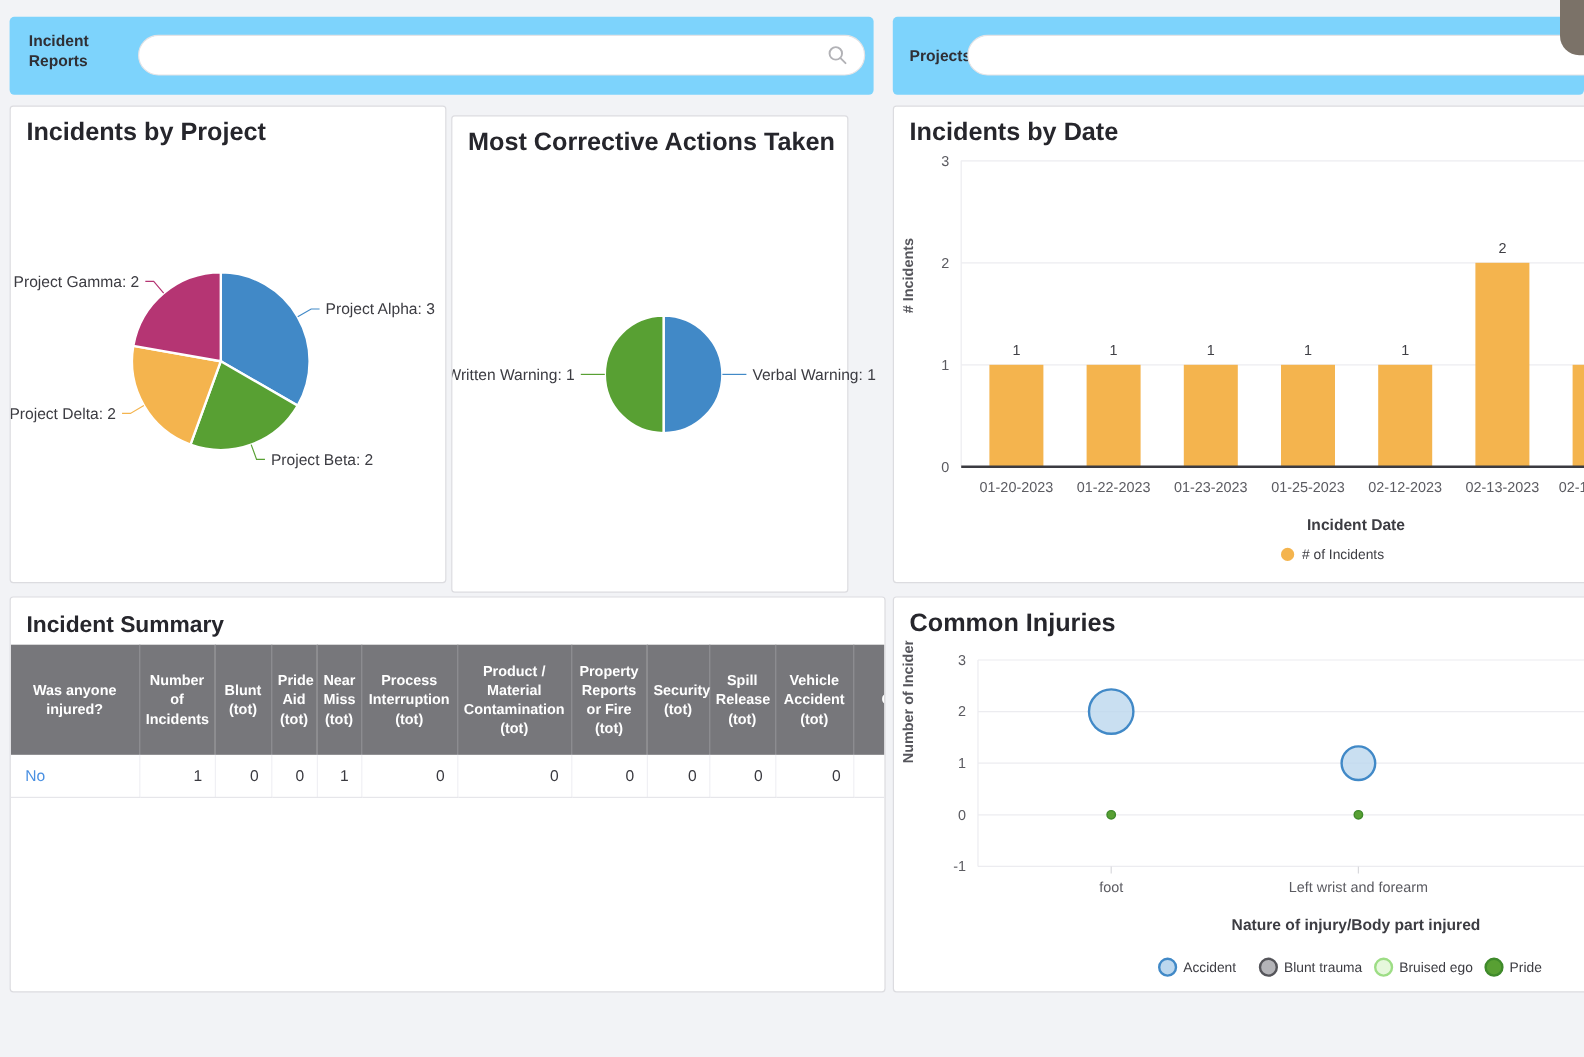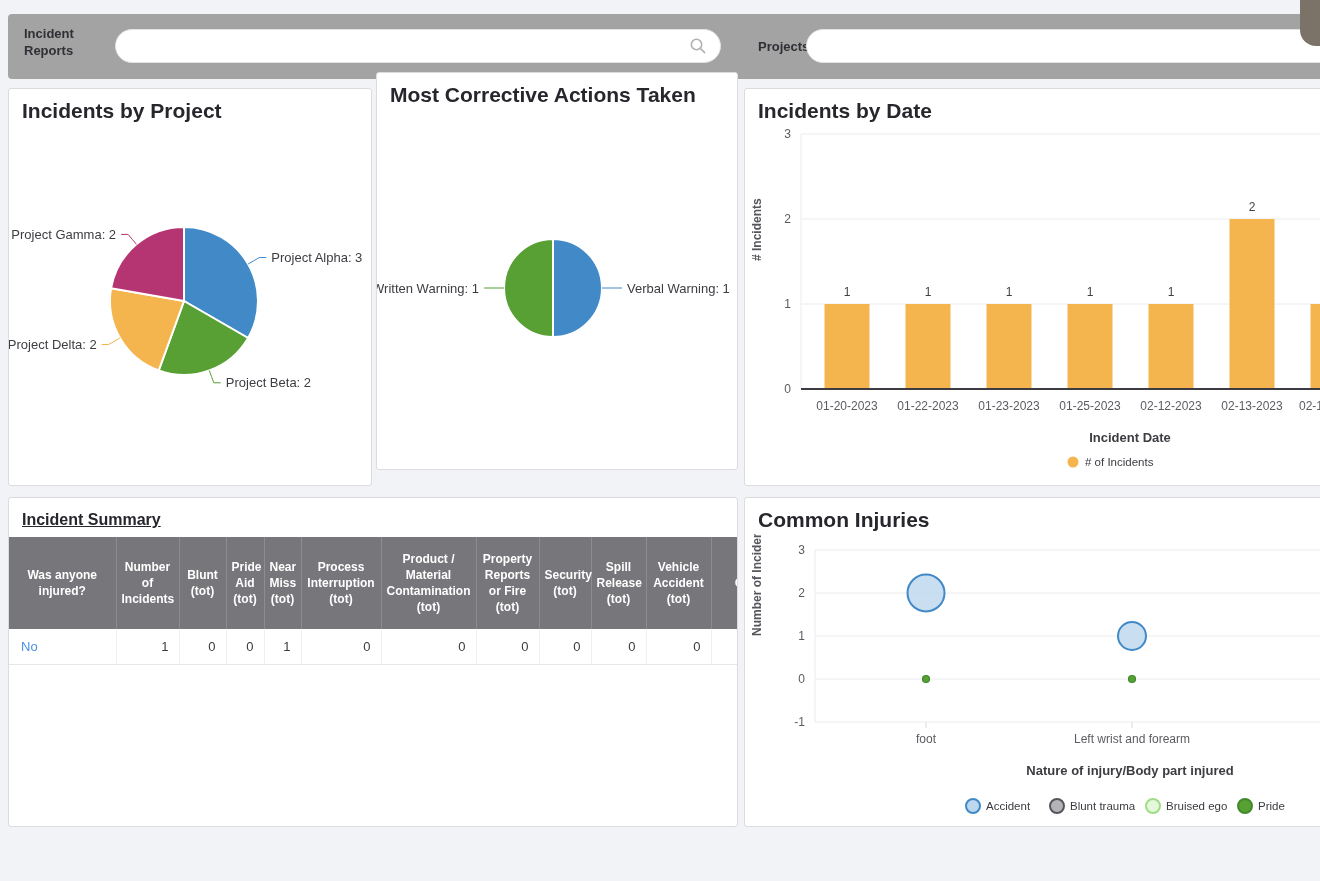--- a/index.html
+++ b/index.html
@@ -1,41 +1,41 @@
 <!DOCTYPE html>
 <html><head>
 <meta charset="utf-8">
 <style>
   html,body{margin:0;padding:0;}
   body{
     width:1320px;height:881px;position:relative;overflow:hidden;
     background:#f2f3f6;font-family:"Liberation Sans",sans-serif;color:#3a3a40;
   }
-  .panel{position:absolute;background:#a3a3a3;border-radius:4px;padding-left:24px;}
+  .panel{position:absolute;background:#7dd3fc;border-radius:4px;}
   #panel-incidents{left:8px;top:14px;width:720px;height:65px;}
   #panel-projects{left:744px;top:14px;width:576px;height:65px;overflow:hidden;}
   .panel-label{position:absolute;font-size:13px;font-weight:bold;color:#2f2f35;line-height:1.3;}
   #panel-incidents .panel-label{left:16px;top:12px;width:80px;}
   #panel-projects .panel-label{left:14px;top:25px;width:60px;}
   .search-pill{position:absolute;background:#fff;border:1px solid #e3e3e6;border-radius:18px;height:34px;display:flex;align-items:center;box-sizing:border-box;}
   #pill-incidents{left:107px;top:15px;width:606px;}
   #pill-projects{left:62px;top:15px;width:560px;}
   .search-pill input{border:none;outline:none;flex:1;height:100%;background:transparent;
     font:13px "Liberation Sans",sans-serif;padding:0 14px;border-radius:18px;color:#3a3a40;}
   .mag{margin-right:12px;flex:0 0 auto;}
   #corner-btn{position:absolute;left:1300px;top:-18px;width:70px;height:64px;background:#7b7268;border-radius:16px;z-index:9;}
 
   .card{position:absolute;background:#fff;border:1px solid #dcdce0;border-radius:3px;box-sizing:border-box;}
   #card-pie1{left:8px;top:88px;width:364px;height:398px;}
-  #card-pie2{left:376px;top:72px;width:362px;height:398px;}
+  #card-pie2{left:376px;top:96px;width:331px;height:398px;}
   #card-bar{left:744px;top:88px;width:776px;height:398px;overflow:hidden;}
   #card-table{left:8px;top:497px;width:730px;height:330px;overflow:hidden;}
   #card-scatter{left:744px;top:497px;width:776px;height:330px;overflow:hidden;}
   .card-title{position:absolute;left:13px;top:10px;font-size:21px;font-weight:bold;color:#26262c;}
-  #card-table .card-title{font-size:16px;top:13px;text-decoration:underline;}
+  #card-table .card-title{font-size:19px;top:13px;}
   .chartsvg{position:absolute;left:0;}
   #pie1-svg{top:34px;} #pie2-svg{top:34px;} #bar-svg{top:32px;} #scatter-svg{top:36px;}
 
   svg text{font-family:"Liberation Sans",sans-serif;}
   .tick{font-size:12px;fill:#5b5b61;}
   .val{font-size:12px;fill:#3f3f45;}
   .lbl13{font-size:13px;fill:#3c3c42;}
   .axisname{font-size:12px;font-weight:bold;fill:#55555b;}
   .axistitle{font-size:13px;font-weight:bold;fill:#3c3c42;}
   .leg{font-size:11.5px;fill:#3c3c42;}

